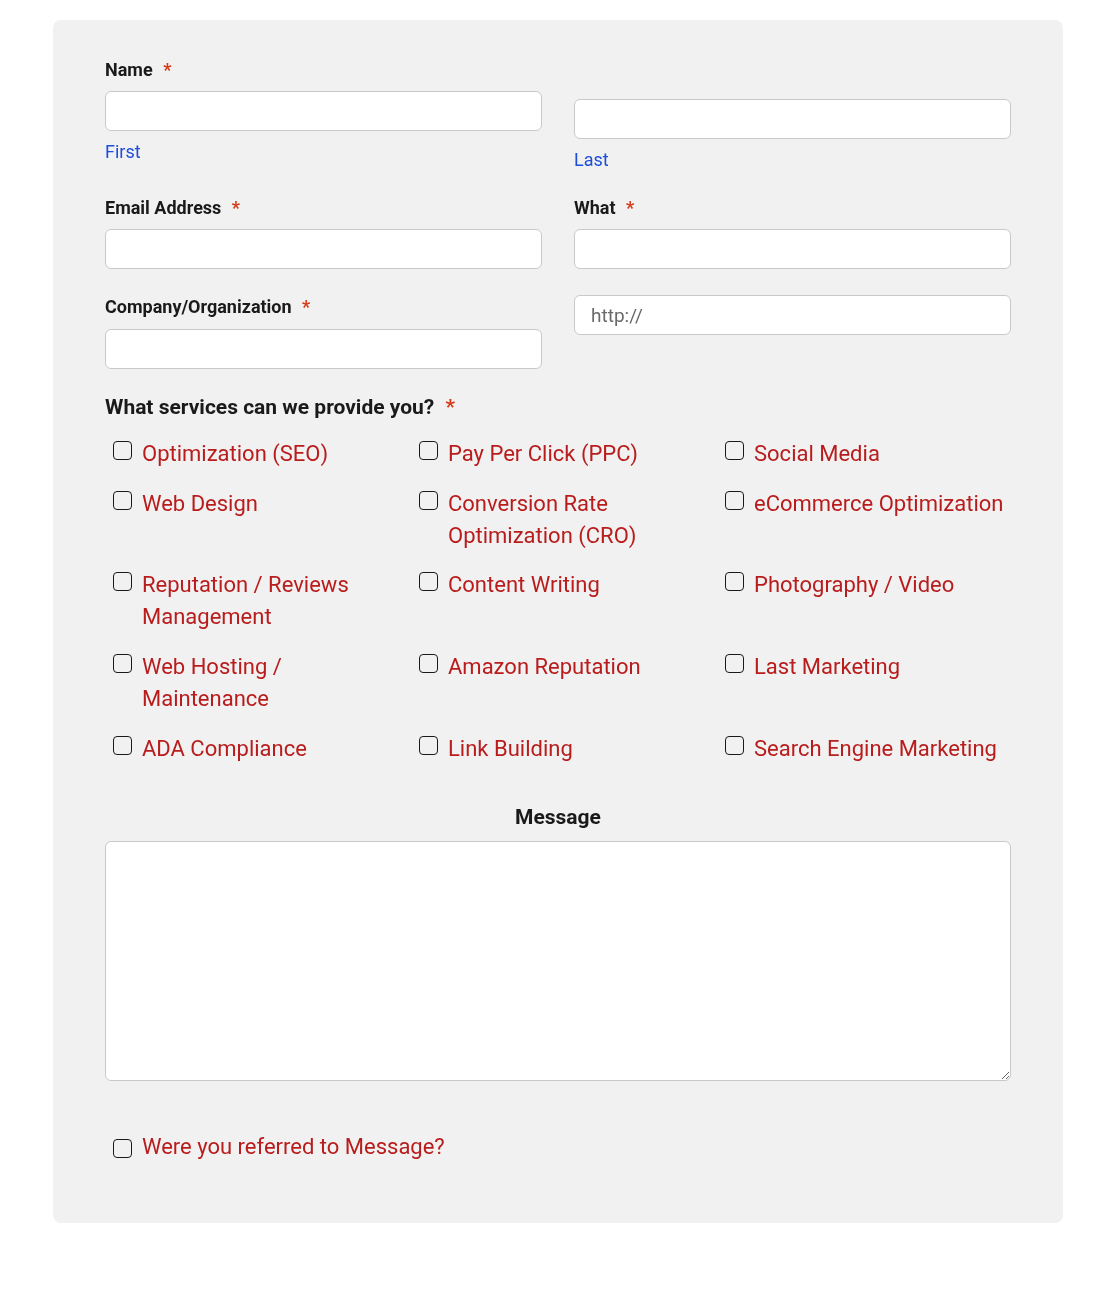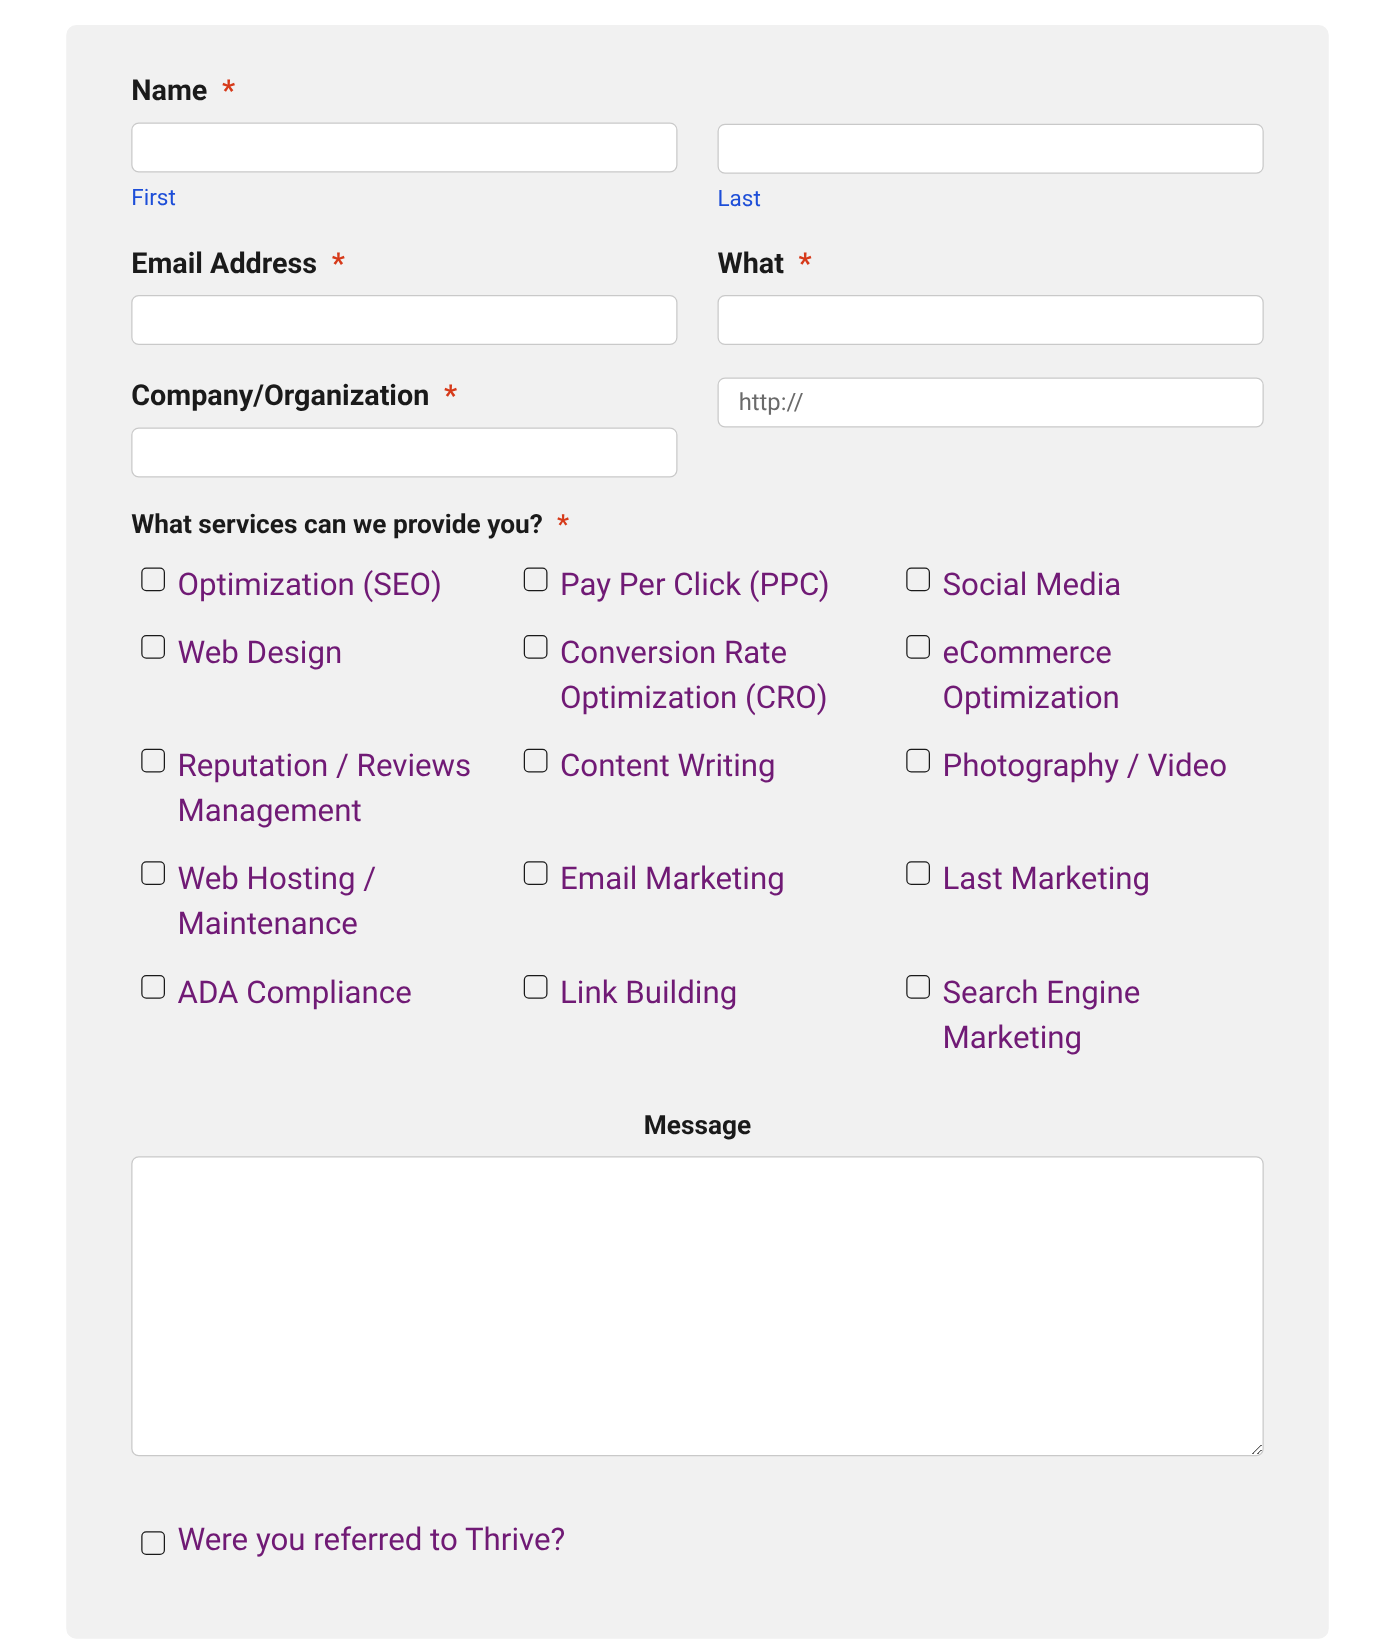--- a/index.html
+++ b/index.html
@@ -23,21 +23,21 @@
       display: flex;
       gap: 32px;
       margin-bottom: 26px;
     }
     .col {
       flex: 1;
       display: flex;
       flex-direction: column;
     }
     .field-label {
-      font-size: 23px;
+      font-size: 18px;
       font-weight: 700;
       color: #1a1a1a;
       margin-bottom: 10px;
       line-height: 1.3;
     }
     .required-asterisk {
       color: #d63a1a;
       font-weight: 700;
       margin-left: 6px;
     }
@@ -87,22 +87,22 @@
       min-width: 19px;
       border: 1.5px solid #1a1a1a;
       border-radius: 4px;
       background: transparent;
       margin-top: 3px;
       cursor: pointer;
       appearance: none;
       -webkit-appearance: none;
     }
     .checkbox-label {
-      font-size: 25px;
-      color: #701a75;
+      font-size: 22px;
+      color: #b91c1c;
       line-height: 1.45;
       cursor: pointer;
     }
     .textarea-field {
       width: 100%;
       height: 240px;
       border: 1px solid #c9c9c9;
       border-radius: 6px;
       background: #ffffff;
       font-size: 19px;
@@ -221,21 +221,21 @@
     <label class="checkbox-item">
       <input type="checkbox" class="checkbox-box" style="">
       <span class="checkbox-label">Photography / Video</span>
     </label>
     <label class="checkbox-item">
       <input type="checkbox" class="checkbox-box" style="">
       <span class="checkbox-label">Web Hosting / Maintenance</span>
     </label>
     <label class="checkbox-item">
       <input type="checkbox" class="checkbox-box" style="">
-      <span class="checkbox-label">Email Marketing</span>
+      <span class="checkbox-label">Amazon Reputation</span>
     </label>
     <label class="checkbox-item">
       <input type="checkbox" class="checkbox-box" style="">
       <span class="checkbox-label">Last Marketing</span>
     </label>
     <label class="checkbox-item">
       <input type="checkbox" class="checkbox-box" style="">
       <span class="checkbox-label">ADA Compliance</span>
     </label>
     <label class="checkbox-item">
@@ -251,17 +251,17 @@
   
   <div class="section-label" style="margin-bottom:12px;text-align:center;">
     <span>Message</span>
   </div>
   <textarea class="textarea-field" style=""></textarea>
 
   
   <div class="referral-row">
     <label class="referral-item">
       <input type="checkbox" class="checkbox-box" style="">
-      <span class="checkbox-label">Were you referred to Thrive?</span>
+      <span class="checkbox-label">Were you referred to Message?</span>
     </label>
   </div>
 
 </div>
 
 </body></html>

